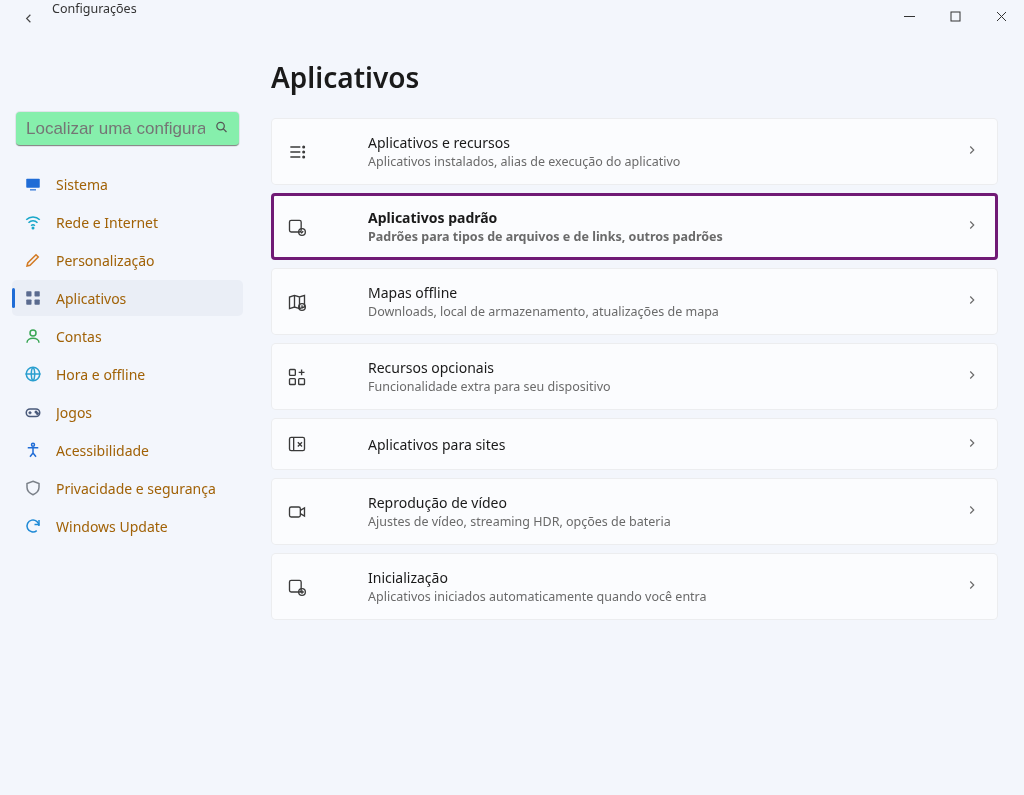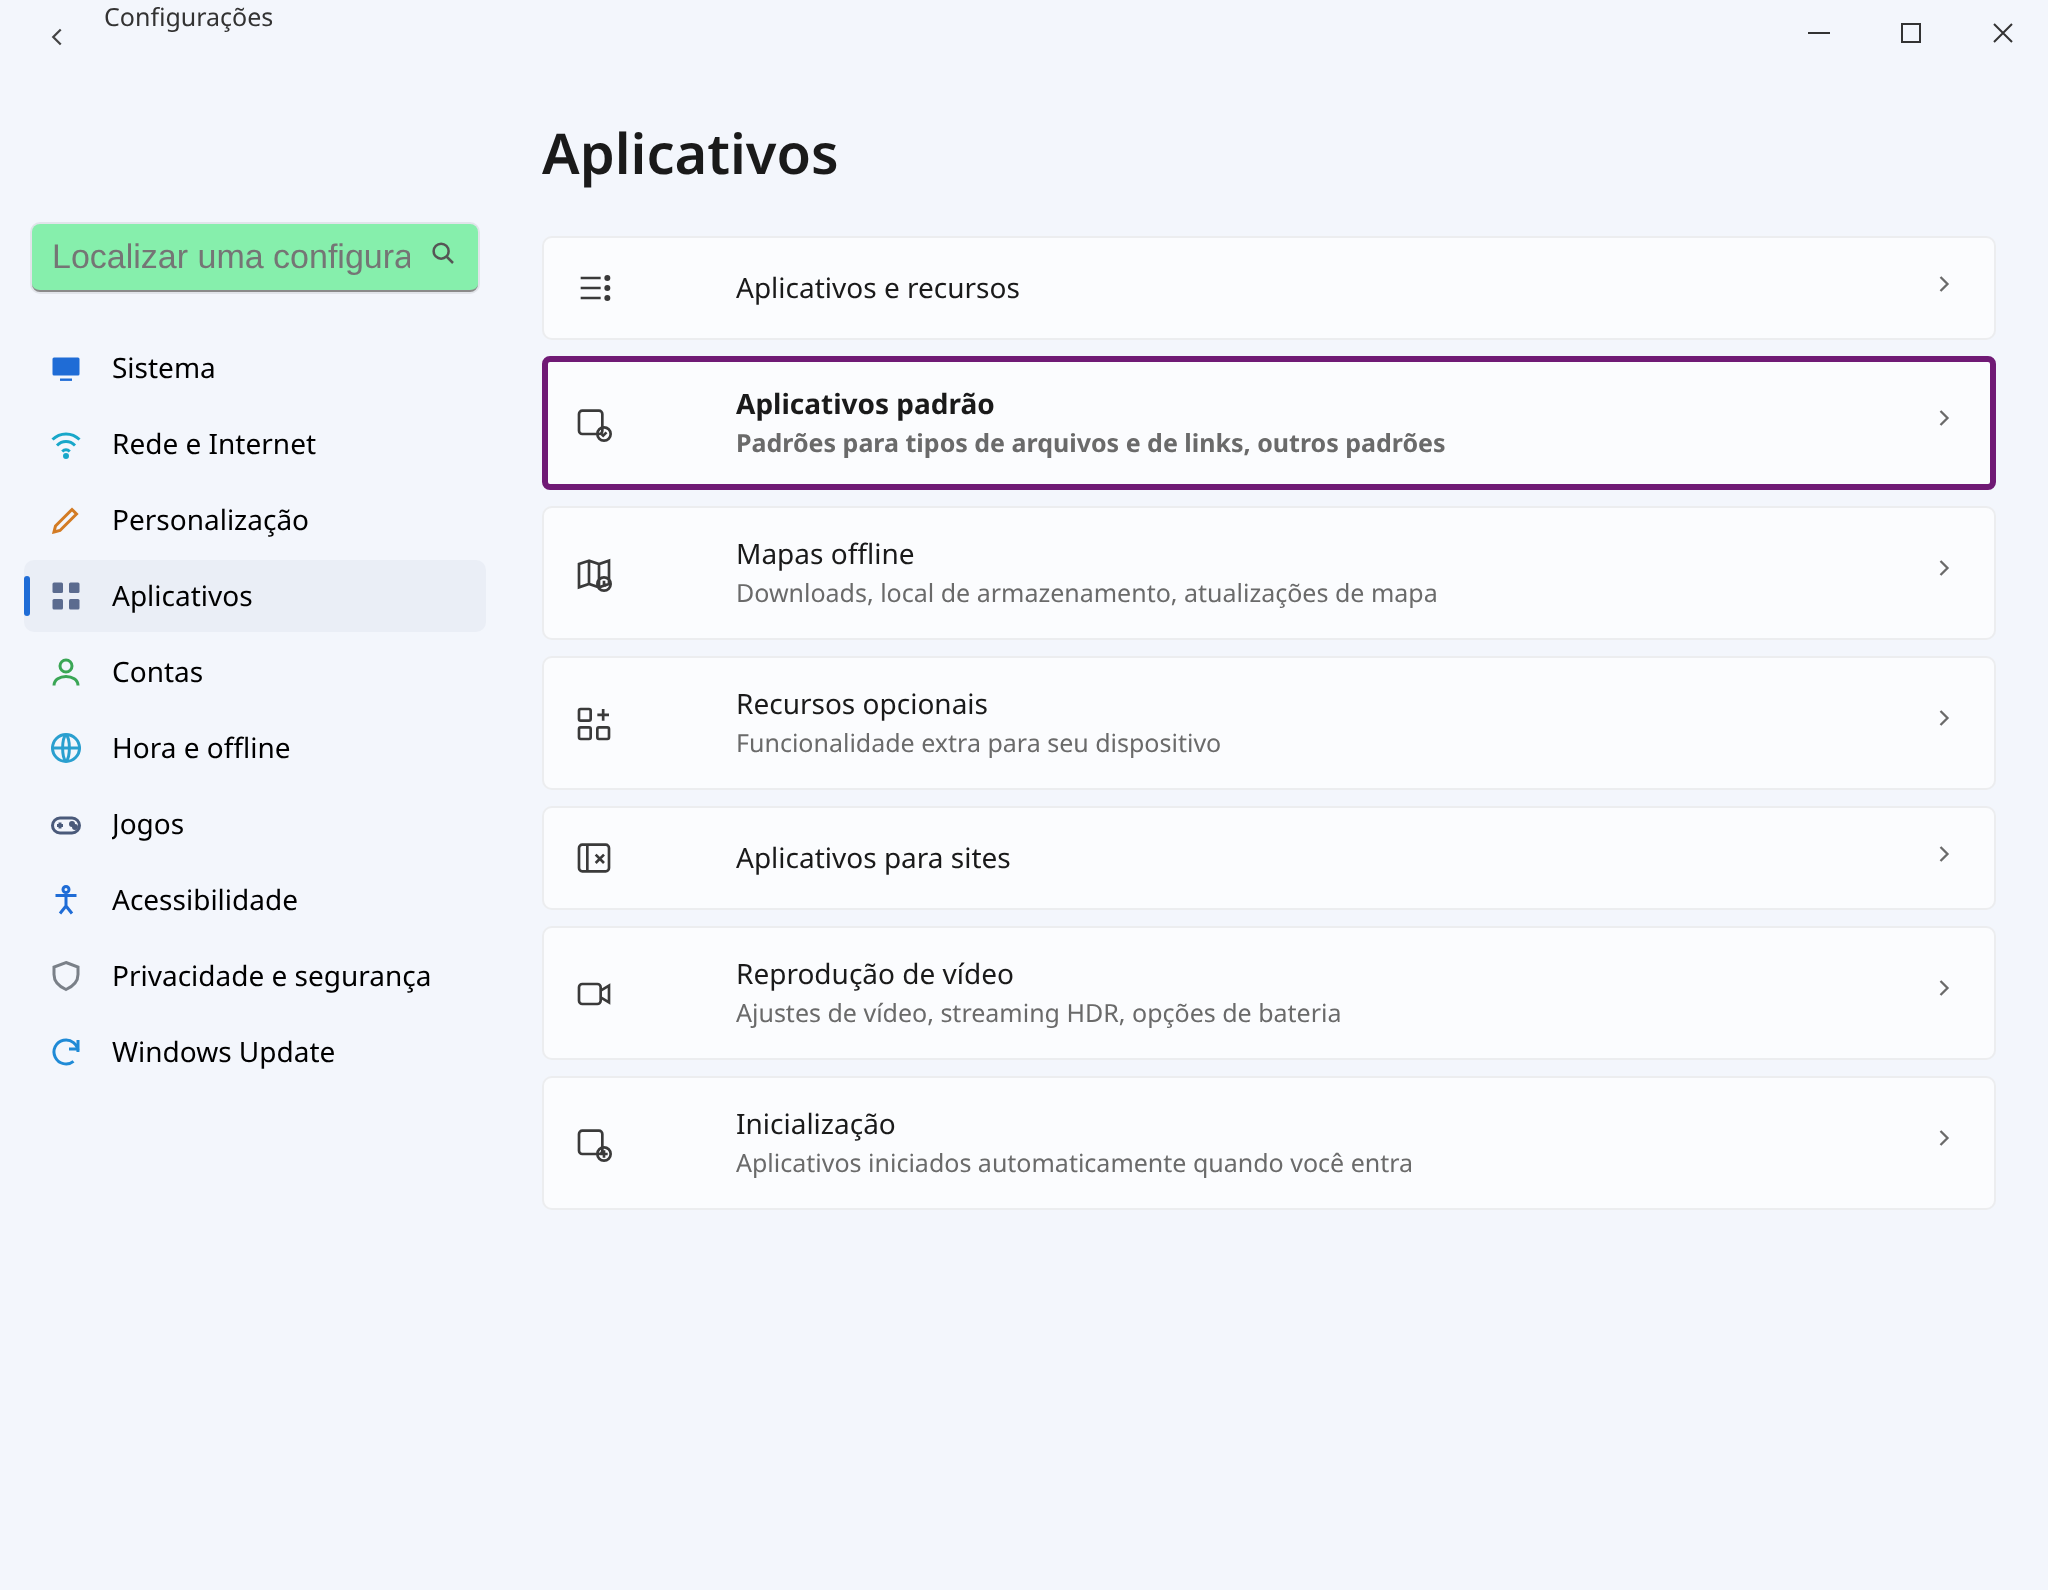--- a/index.html
+++ b/index.html
@@ -73,21 +73,21 @@
   }
   .nav { margin-top: 6px; display:flex; flex-direction:column; gap:2px;}
   .nav-item {
     display:flex; align-items:center;
     gap:14px;
     height: 36px;
     padding: 0 10px 0 12px;
     border-radius: 5px;
     cursor:pointer;
     position:relative;
-    color:#000000;
+    color:#a16207;
     font-size: 14px;
   }
   .nav-item.active {
     background: #eaeef6;
   }
   .nav-item.active::before {
     content:"";
     position:absolute;
     left:0; top:8px; bottom:8px;
     width:3px;
@@ -292,20 +292,21 @@
           <span class="card-icon">
             <svg width="20" height="20" viewBox="0 0 24 24" fill="none" stroke="#3a3a3a" stroke-width="1.6">
               <path d="M4 6h12M4 12h12M4 18h12"></path>
               <circle cx="20" cy="6" r="1" fill="#3a3a3a"></circle>
               <circle cx="20" cy="12" r="1" fill="#3a3a3a"></circle>
               <circle cx="20" cy="18" r="1" fill="#3a3a3a"></circle>
             </svg>
           </span>
           <div class="text">
             <div class="card-title">Aplicativos e recursos</div>
+            <div class="card-sub">Aplicativos instalados, alias de execução do aplicativo</div>
           </div>
           <span class="chev"><svg width="14" height="14" viewBox="0 0 24 24" fill="none" stroke="currentColor" stroke-width="2">
               <path d="M9 6l6 6-6 6"></path>
             </svg></span>
         </div>
         <div class="card highlight">
           <span class="card-icon">
             <svg width="20" height="20" viewBox="0 0 24 24" fill="none" stroke="#3a3a3a" stroke-width="1.6">
               <rect x="3" y="4" width="14" height="14" rx="2"></rect>
               <circle cx="18" cy="18" r="4"></circle>

